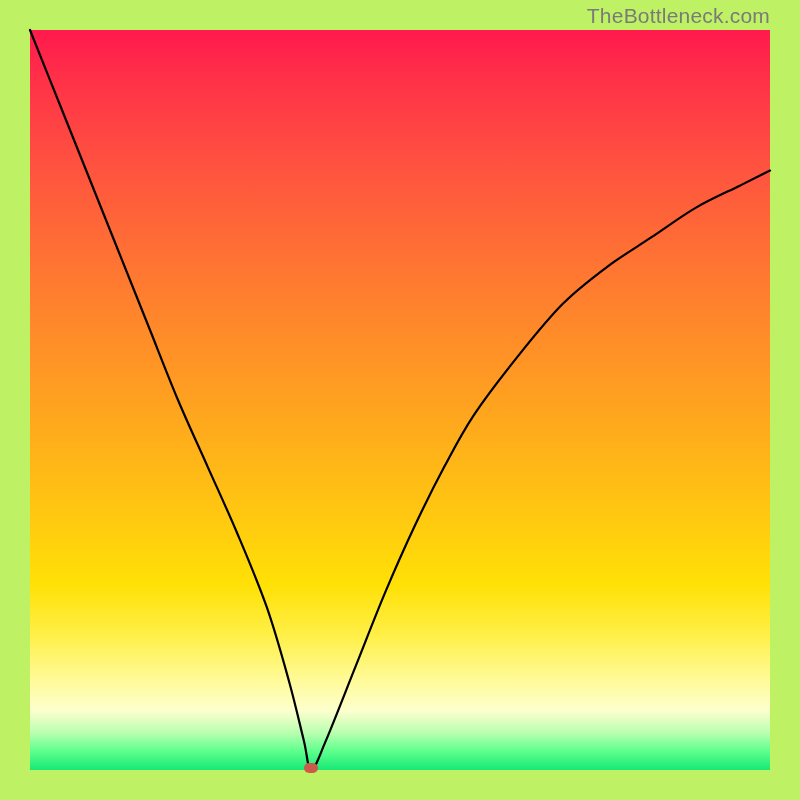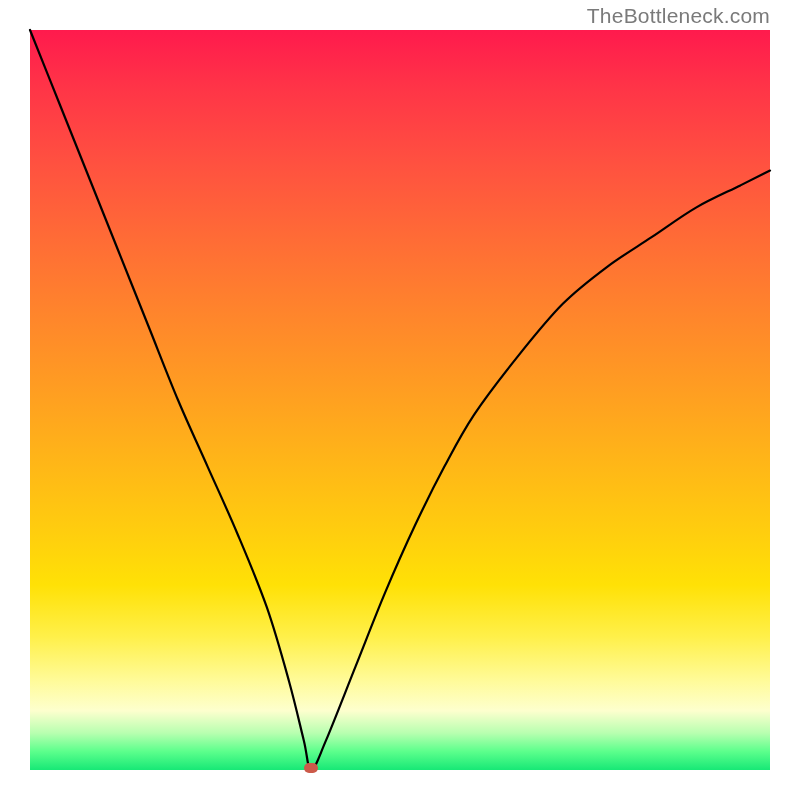--- a/index.html
+++ b/index.html
@@ -10,21 +10,21 @@
     background: #000;
     overflow: hidden;
     font-family: Arial, Helvetica, sans-serif;
   }
   .frame {
     position: absolute;
     left: 0;
     top: 0;
     width: 800px;
     height: 800px;
-    background: #ffffff;
+    background: #bef264;
   }
   .plot {
     position: absolute;
     left: 30px;
     top: 30px;
     width: 740px;
     height: 740px;
     
     background: linear-gradient(
       to bottom,

